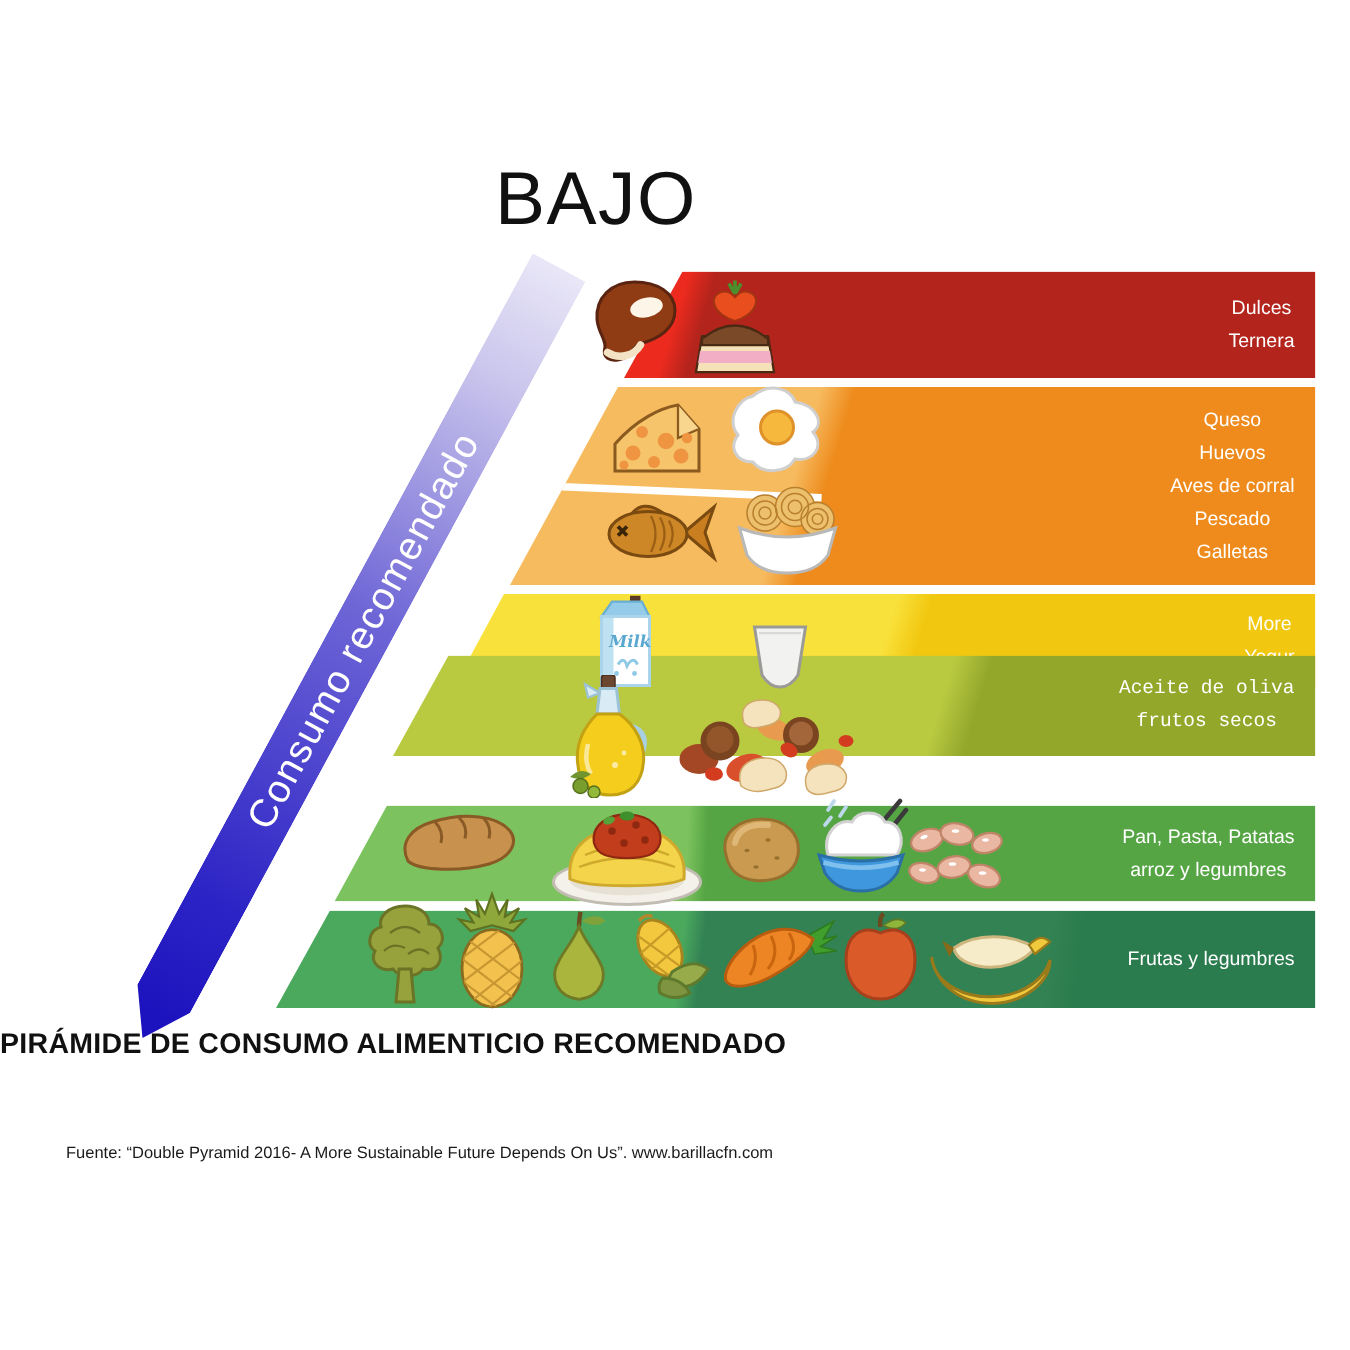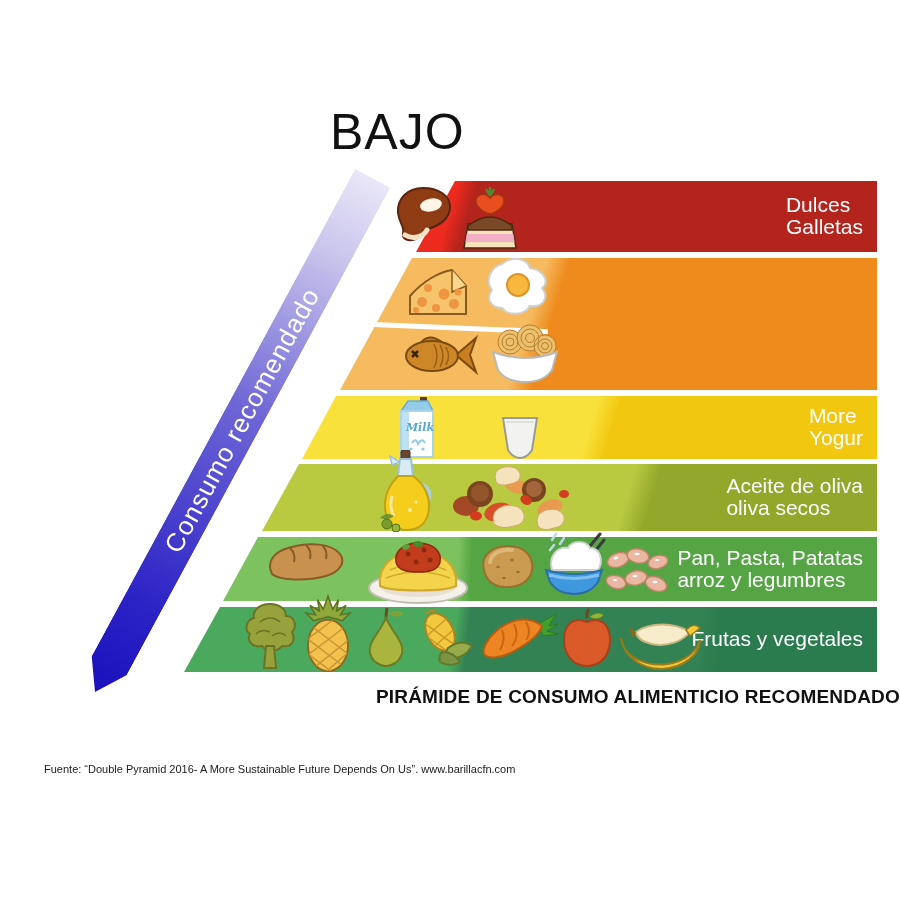--- a/index.html
+++ b/index.html
@@ -8,79 +8,86 @@
   .big-axis{position:absolute;color:#111;font-size:50px;font-weight:400;letter-spacing:1px;}
   #bajo{left:330px;top:103px;}
   #alto{left:42px;top:688px;}
   .band{position:absolute;background:linear-gradient(var(--ang,107deg),var(--c-light) var(--p1,30%),var(--c-dark) var(--p2,34%));}
   .b1{--ang:107deg;--p1:9%;--p2:13%;}
   .b2{--ang:107deg;--p1:36%;--p2:40%;}
   .b3{--ang:107deg;--p1:50%;--p2:54%;}
   .b4{--ang:107deg;--p1:59%;--p2:63%;}
   .b5{--ang:92deg;--p1:36%;--p2:38%;}
   .b6{background:linear-gradient(97deg,var(--c-light) 39%,var(--c-mid) 41%,var(--c-mid) 74%,var(--c-dark) 77%) !important;}
-  .lvl-label{position:absolute;right:14px;text-align:left;color:#fff;font-size:21px;line-height:22px;}
+  .lvl-label{position:absolute;right:14px;text-align:center;color:#fff;font-size:13px;line-height:22px;}
   .orange-divider{position:absolute;background:#fff;transform:rotate(2.4deg);transform-origin:left top;}
   .arrow-bar{position:absolute;left:95px;top:672px;width:584px;height:40px;
              transform-origin:0 50%;transform:rotate(-61.6deg);
              clip-path:polygon(0% 50%,30px 0%,100% 0%,100% 100%,30px 100%);
              display:flex;align-items:center;justify-content:center;}
   .arrow-bar span{color:#fff;font-size:26px;font-weight:400;letter-spacing:1px;padding-left:34px;white-space:nowrap;}
-  #caption{position:absolute;left:0;top:686px;width:900px;text-align:right;color:#111;
+  #caption{position:absolute;left:0;top:686px;width:900px;text-align:left;color:#111;
            font-size:19px;font-weight:700;letter-spacing:.2px;}
   #source{position:absolute;left:28px;top:763px;color:#1a1a1a;font-size:11px;padding-left:16px;}
   .icon{position:absolute;}
   .icon svg{display:block;width:100%;height:100%;}
 </style>
 </head>
 <body>
 
 <div class="canvas">
 
   <div id="bajo" class="big-axis">BAJO</div>
 
   <div class="arrow-bar" id="arrowBar" style="background: linear-gradient(90deg, rgb(26, 16, 189) 0%, rgb(45, 36, 198) 18%, rgb(110, 102, 214) 55%, rgb(201, 196, 236) 85%, rgb(233, 231, 247) 100%);">
     <span style="color: rgb(255, 255, 255);">Consumo recomendado</span>
   </div>
 
   <div class="band b1" style="left: 416px; top: 181px; width: 461px; height: 71px; clip-path: polygon(39px 0px, 100% 0px, 100% 100%, 0px 100%); --c-light: #ed2a1e; --c-dark: #b2241c;">
     <div class="lvl-label" style="top:13px">
       <div>Dulces</div>
-      <div>Galletas</div>
+      <div>Ternera</div>
     </div>
   </div>
 
   <div class="band b2" style="left: 340px; top: 258px; width: 537px; height: 132px; clip-path: polygon(72px 0px, 100% 0px, 100% 100%, 0px 100%); --c-light: #f6ba5f; --c-dark: #ee8b1c;">
     <div class="orange-divider" style="left:10px;top:63px;width:198px;height:5px;"></div>
+    <div class="lvl-label" style="top:11px">
+      <div>Queso</div>
+      <div>Huevos</div>
+      <div>Aves de corral</div>
+      <div>Pescado</div>
+      <div>Galletas</div>
+    </div>
   </div>
 
   <div class="band b3" style="left: 302px; top: 396px; width: 575px; height: 63px; clip-path: polygon(34px 0px, 100% 0px, 100% 100%, 0px 100%); --c-light: #f9e13b; --c-dark: #f1c70f;">
     <div class="lvl-label" style="top:9px">
       <div>More</div>
       <div>Yogur</div>
     </div>
   </div>
 
-  <div class="band b4" style="left: 262px; top: 464px; width: 615px; height: 67px; clip-path: polygon(37px 0px, 100% 0px, 100% 100%, 0px 100%); --c-light: #b9ca41; --c-dark: #93a72b;">
+  <div class="band b4" style="left: 262px; top: 437px; width: 615px; height: 67px; clip-path: polygon(37px 0px, 100% 0px, 100% 100%, 0px 100%); font-family: Liberation Mono, monospace; --c-light: #b9ca41; --c-dark: #93a72b;">
     <div class="lvl-label" style="top:11px">
       <div>Aceite de oliva</div>
-      <div>oliva secos</div>
+      <div>frutos secos</div>
     </div>
   </div>
 
   <div class="band b5" style="left: 223px; top: 537px; width: 654px; height: 64px; clip-path: polygon(35px 0px, 100% 0px, 100% 100%, 0px 100%); --c-light: #7cc25e; --c-dark: #55a544;">
     <div class="lvl-label" style="top:10px">
       <div>Pan, Pasta, Patatas</div>
       <div>arroz y legumbres</div>
     </div>
   </div>
 
   <div class="band b6" style="left: 184px; top: 607px; width: 693px; height: 65px; clip-path: polygon(36px 0px, 100% 0px, 100% 100%, 0px 100%); --c-light: #4ba95d; --c-dark: #2a7b4d; --c-mid: #338254;">
     <div class="lvl-label" style="top:21px">
-      <div>Frutas y vegetales</div>
+      <div>Frutas y legumbres</div>
     </div>
   </div>
 
   <span class="icon" style="left:393px;top:185px;width:62px;height:58px;">
     <svg viewBox="0 0 62 58">
         <path d="M30 3 C14 3 4 14 5 28 C6 38 12 42 10 48 C9 53 13 56 19 55 C28 54 28 46 34 44 C46 41 57 34 57 22 C57 10 45 3 30 3 Z" fill="#8f3c14" stroke="#5a2410" stroke-width="2"></path>
         <ellipse cx="38" cy="20" rx="11" ry="6.5" fill="#fdf6e8" transform="rotate(-12 38 20)"></ellipse>
         <path d="M12 50 C20 55 30 52 34 45" stroke="#f3e2c4" stroke-width="5" fill="none" stroke-linecap="round"></path>
       </svg>
   </span>

